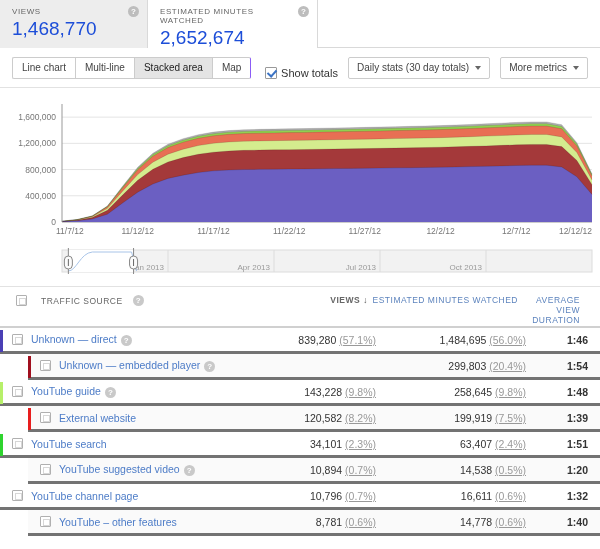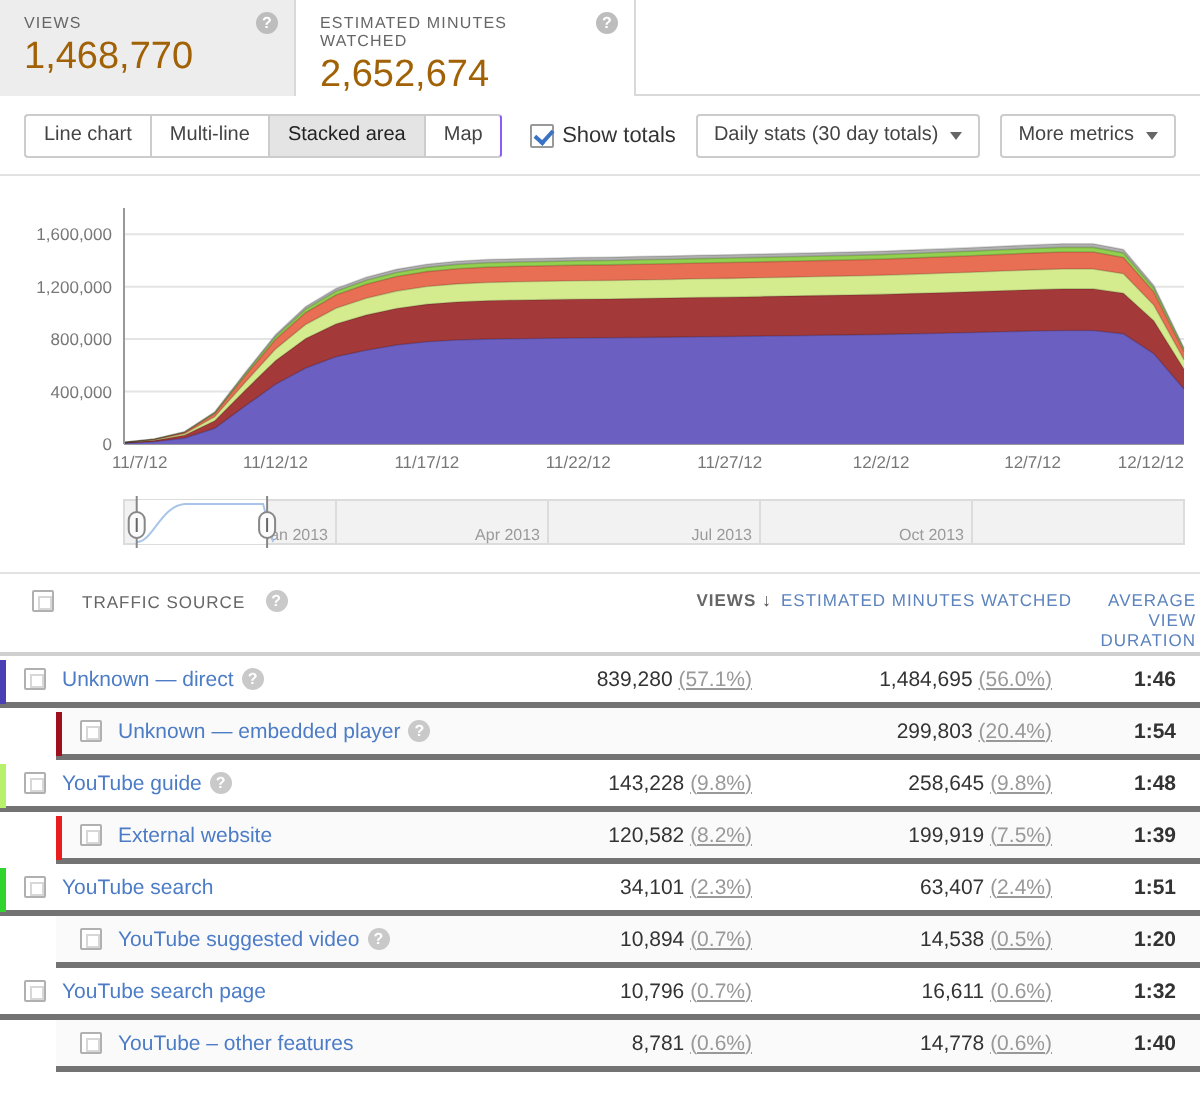--- a/index.html
+++ b/index.html
@@ -33,21 +33,21 @@
     font-size: 8px;
     color: #666;
     letter-spacing: 0.6px;
     line-height: 9px;
     text-transform: uppercase;
     max-width: 110px;
     font-weight: normal;
   }
   .metric-value {
     font-size: 19px;
-    color: #a16207;
+    color: #1d4ed8;
     line-height: 24px;
     margin-top: 1px;
     font-weight: normal;
   }
   .help-icon {
     position: absolute;
     top: 6px; right: 8px;
     width: 11px; height: 11px;
     border-radius: 50%;
     background: #bdbdbd;
@@ -87,21 +87,21 @@
     white-space: nowrap;
     cursor: pointer;
   }
   .btn:first-child { border-radius: 2px 0 0 2px; }
   .btn:last-child { border-right: 1px solid #8b5cf6; border-radius: 0 2px 2px 0; }
   .btn.active { background: #e4e4e4; color: #222; }
 
   .toolbar-right {
     margin-left: auto;
     display: flex;
-    align-items: center;
+    align-items: flex-end;
     gap: 10px;
   }
   .checkbox-wrap { display: flex; align-items: center; gap: 4px; cursor: pointer; }
   .cb {
     width: 12px; height: 12px;
     border: 1px solid #999;
     background: #fff;
     position: relative;
     border-radius: 1px;
   }
@@ -141,21 +141,21 @@
   .chart-zone { position: relative; height: 160px; background: #fff; padding-top: 6px; }
   .chart-svg { display:block; }
 
   
   .range-zone { position: relative; height: 38px; background: #fff; }
 
   
   .table-head {
     display: flex;
     align-items: flex-start;
-    padding: 8px 2px 6px 8px;
+    padding: 8px 20px 6px 8px;
     border-top: 1px solid #e2e2e2;
     border-bottom: 2px solid #d0d0d0;
     background: #fff;
     height: 42px;
   }
   .th {
     font-size: 8.5px;
     letter-spacing: 0.5px;
     color: #5c83bd;
     text-transform: uppercase;
@@ -370,21 +370,21 @@
       </div>
       <div class="row alt">
         <span class="row-cb"></span>
         <span class="src-name">YouTube suggested video<span class="help-icon inline">?</span></span>
         <span class="cell-views"><span class="num">10,894</span> <span class="pct">(0.7%)</span></span>
         <span class="cell-emw"><span class="num">14,538</span> <span class="pct">(0.5%)</span></span>
         <span class="cell-avd">1:20</span>
       </div>
       <div class="row">
         <span class="row-cb"></span>
-        <span class="src-name">YouTube search page</span>
+        <span class="src-name">YouTube channel page</span>
         <span class="cell-views"><span class="num">10,796</span> <span class="pct">(0.7%)</span></span>
         <span class="cell-emw"><span class="num">16,611</span> <span class="pct">(0.6%)</span></span>
         <span class="cell-avd">1:32</span>
       </div>
       <div class="row alt">
         <span class="row-cb"></span>
         <span class="src-name">YouTube – other features</span>
         <span class="cell-views"><span class="num">8,781</span> <span class="pct">(0.6%)</span></span>
         <span class="cell-emw"><span class="num">14,778</span> <span class="pct">(0.6%)</span></span>
         <span class="cell-avd">1:40</span>

